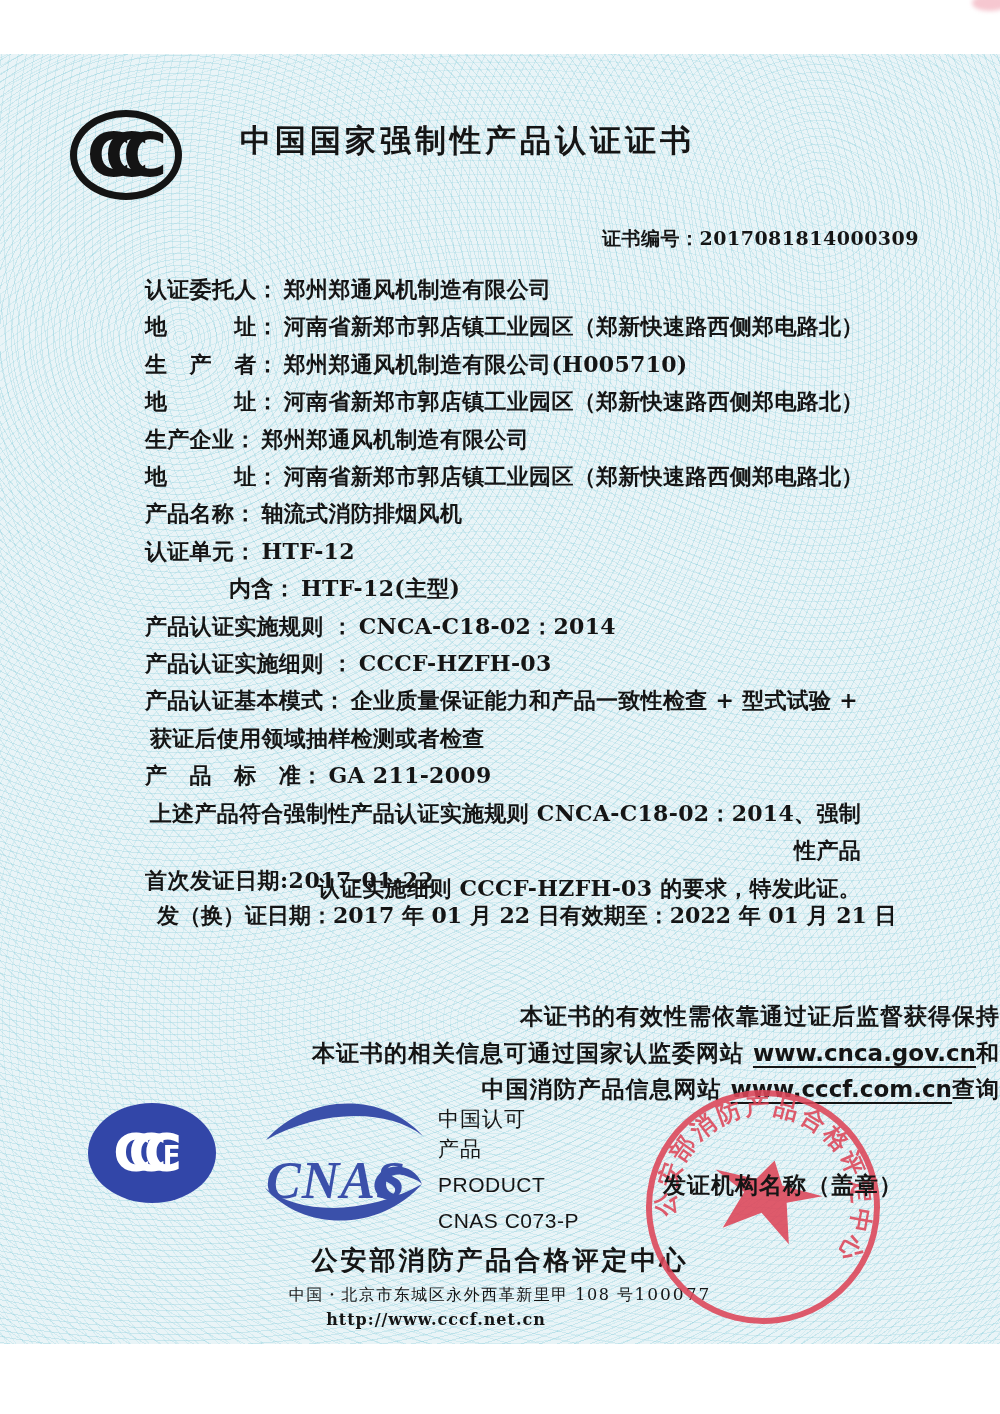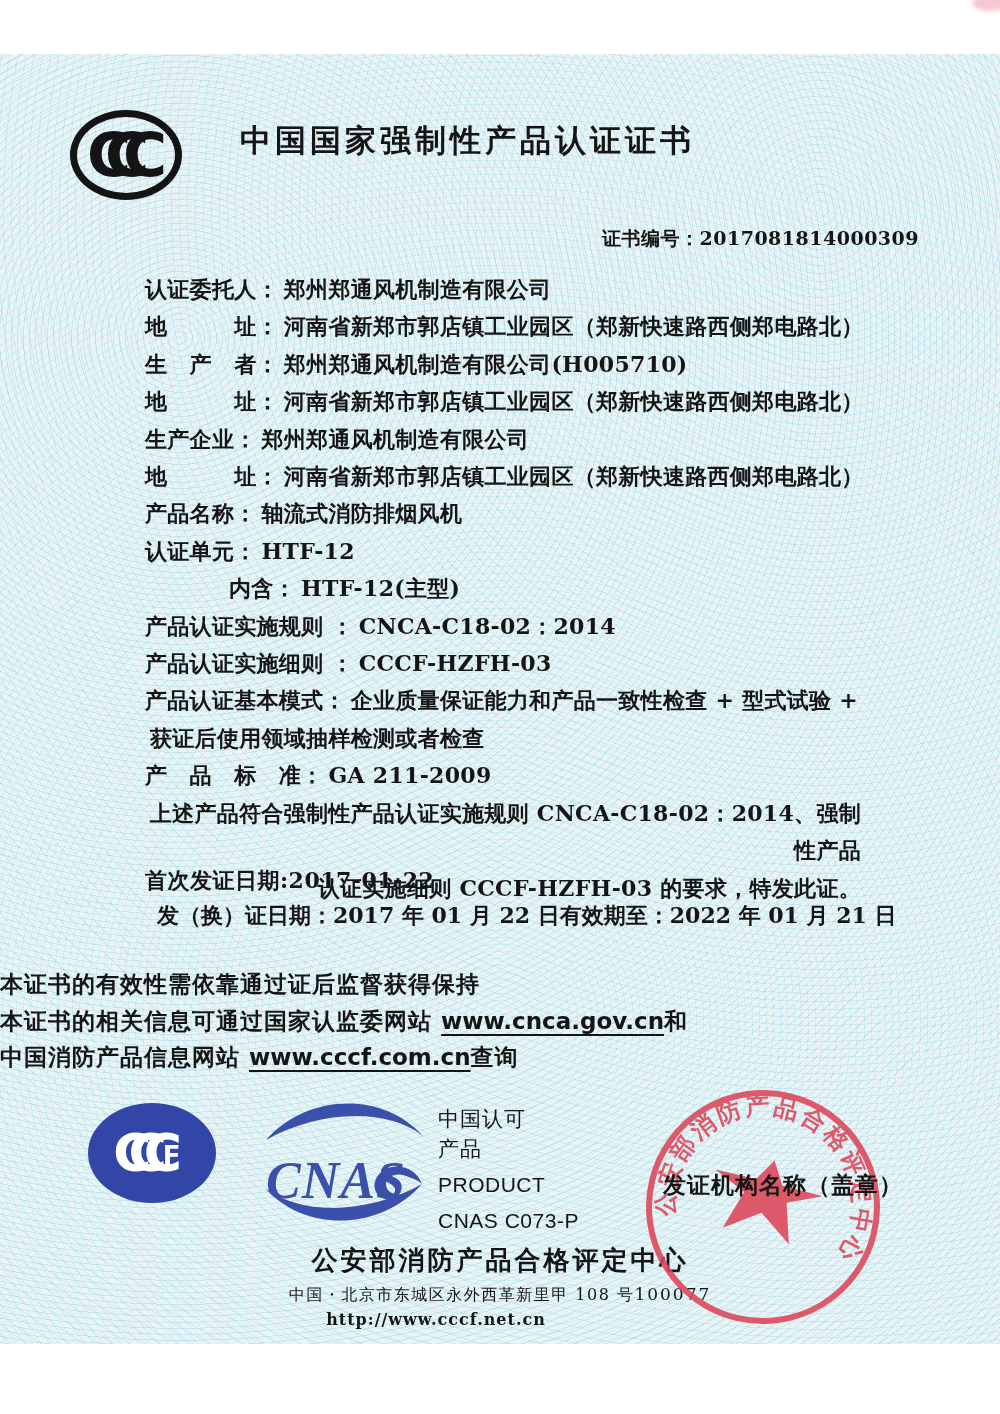--- a/index.html
+++ b/index.html
@@ -45,21 +45,21 @@
   
   .rows{left:145px;top:217px;width:716px;}
   .row{height:37.4px;line-height:37.4px;font-size:22px;font-weight:bold;white-space:nowrap;letter-spacing:.3px;}
   .row .lbl{margin-right:5px;}
   .row.indent{padding-left:84px;}
   .statement{left:145px;top:741px;width:716px;font-size:22px;font-weight:bold;line-height:37.4px;letter-spacing:.3px;text-align:right;}
   .first-issue{left:145px;top:812px;width:716px;text-align:left;font-size:22px;font-weight:bold;letter-spacing:.5px;}
   .dates{left:135px;top:847px;width:716px;display:flex;font-size:22px;font-weight:bold;white-space:nowrap;margin-left:22px;}
 
   
-  .notice{left:0;top:912px;width:1000px;text-align:left;
+  .notice{left:0;top:944px;width:1000px;text-align:right;
     font-family:"DejaVu Sans","Liberation Sans",sans-serif;
     font-size:23px;font-weight:bold;line-height:36.5px;letter-spacing:1px;}
   .notice .url{text-decoration:underline;text-underline-offset:5px;letter-spacing:0;}
 
   
   .cccf-logo{
     left:88px;top:1049px;width:128px;height:100px;background:#3246a8;border-radius:50%;
     display:flex;align-items:center;justify-content:center;
   }
   .cccf-inner{display:flex;align-items:center;}

